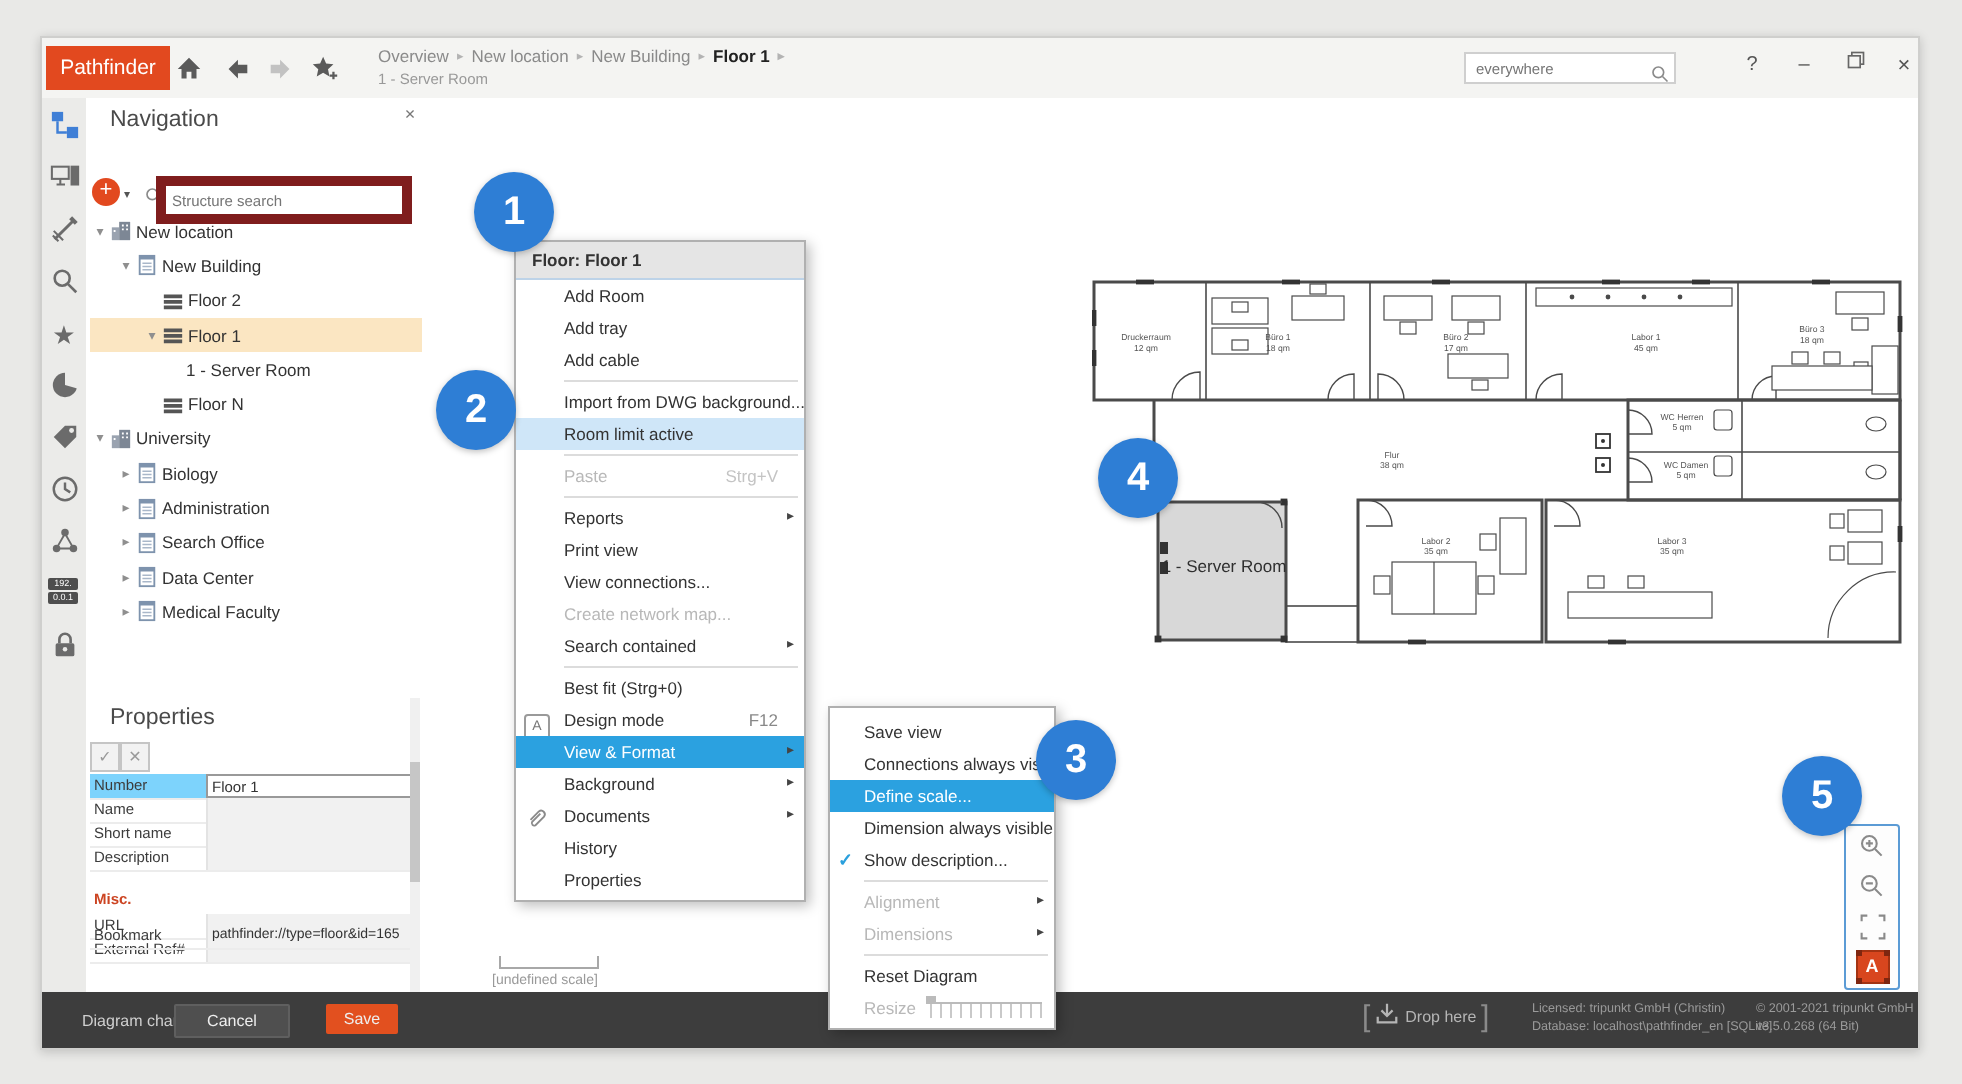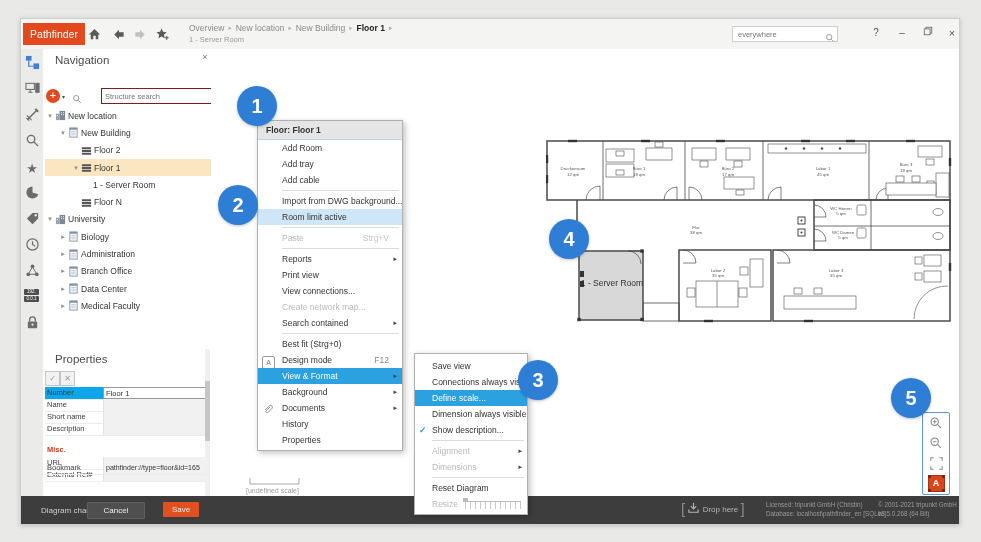--- a/index.html
+++ b/index.html
@@ -23,36 +23,36 @@
   .ipbadge{font-size:4.5px;line-height:6px;color:#fff}
   .ipbadge div{background:#4e4e4e;border-radius:1px;margin:0 1px 1px 0;padding:0 1px}
   
   #dock{position:absolute;left:22px;top:30px;width:168px;height:447px;background:#fff;border-right:1px solid #dcdcda}
   #navtitle{position:absolute;left:12px;top:5px;font-size:11.5px;color:#4a4a4a;font-weight:400}
   #navclose{position:absolute;left:156px;top:3px;font-size:9px;color:#777;width:12px;text-align:center}
   #addbtn{position:absolute;left:3px;top:40px;width:14px;height:14px;border-radius:50%;background:#e2491f;color:#fff;font-size:11px;line-height:13px;text-align:center}
   #addcaret{position:absolute;left:19px;top:44px;font-size:6px;color:#555}
   #addcaret::before{content:"▾"}
   #navmag{position:absolute;left:29px;top:41px}
-  #navsearch{position:absolute;left:58px;top:39px;width:112px;height:14px;border:1px solid #7f1d1d;font-size:7.5px;color:#666;padding:0 3px;outline:0;font-family:"Liberation Sans",sans-serif}
+  #navsearch{position:absolute;left:35px;top:39px;width:112px;height:14px;border:5px solid #7f1d1d;font-size:7.5px;color:#666;padding:0 3px;outline:0;font-family:"Liberation Sans",sans-serif}
   #tree{position:absolute;left:0;top:58px;width:168px}
   .trow{height:17.3px;display:flex;align-items:center;margin-left:2px;font-size:8.5px;color:#333;white-space:nowrap}
   .trow.sel{background:#fbe6c2}
   .exp{width:10px;font-size:7px;color:#8f8f8f;text-align:center;flex:none}
   .exp.d::before{content:"▾"}
   .exp.r::before{content:"▸"}
   .ticon{width:13px;flex:none;display:flex;align-items:center}
   
   #proptitle{position:absolute;left:12px;top:304px;font-size:11.5px;color:#4a4a4a}
   .pbtn{position:absolute;top:322px;width:13px;height:13px;background:#f2f2f2;border:1px solid #c5c5c5;font-size:8px;color:#999;text-align:center;line-height:13px}
   .pbtn.ck::before{content:"✓"}
   .pbtn.x::before{content:"✕"}
   .prow{position:absolute;left:2px;width:162px;height:12px;display:flex;font-size:7.5px;line-height:12px;border-bottom:1px solid #ececec}
   .plab{width:56px;color:#3c3c3c;padding-left:2px;flex:none}
-  .plab.hl{background:#0ea5e9}
+  .plab.hl{background:#7dd3fc}
   .pval{flex:1;background:#f1f1f1;border-left:1px solid #e3e3e3;padding-left:2px;color:#333;overflow:hidden;white-space:nowrap}
   .pval.txt{font-size:7px}
   .pinput{flex:1;border:1px solid #999;background:#fff;font-size:7.5px;height:10px;margin-top:0;padding:0 2px;outline:0;font-family:"Liberation Sans",sans-serif;color:#333}
   #mischead{position:absolute;left:4px;top:338px;font-size:7.5px;font-weight:bold;color:#cc4422}
   #pscroll{position:absolute;left:162px;top:300px;width:5px;height:147px;background:#f0f0f0}
   #pthumb{position:absolute;left:0;top:32px;width:5px;height:60px;background:#c6c6c6}
   
   #canvas{position:absolute;left:190px;top:30px;width:748px;height:447px;background:#fff;overflow:hidden}
   #scalenote{position:absolute;left:35px;top:438px;font-size:7px;color:#999}
   
@@ -300,21 +300,21 @@
       </div>
       <div class="trow" style="padding-left:13px">
         <span class="exp r"></span>
         <span class="ticon">
             <svg viewBox="0 0 12 12" width="11" height="11">
               <rect x="2" y="1" width="8" height="10" fill="#fff" stroke="#7e93ad"></rect>
               <path d="M2 1h8v2H2z" fill="#7e93ad"></path>
               <path d="M3.5 5h5M3.5 6.8h5M3.5 8.6h5" stroke="#a9b7c9" stroke-width=".8"></path>
             </svg>
           </span>
-        <span>Branch Office</span>
+        <span>Search Office</span>
       </div>
       <div class="trow" style="padding-left:13px">
         <span class="exp r"></span>
         <span class="ticon">
             <svg viewBox="0 0 12 12" width="11" height="11">
               <rect x="2" y="1" width="8" height="10" fill="#fff" stroke="#7e93ad"></rect>
               <path d="M2 1h8v2H2z" fill="#7e93ad"></path>
               <path d="M3.5 5h5M3.5 6.8h5M3.5 8.6h5" stroke="#a9b7c9" stroke-width=".8"></path>
             </svg>
           </span>

